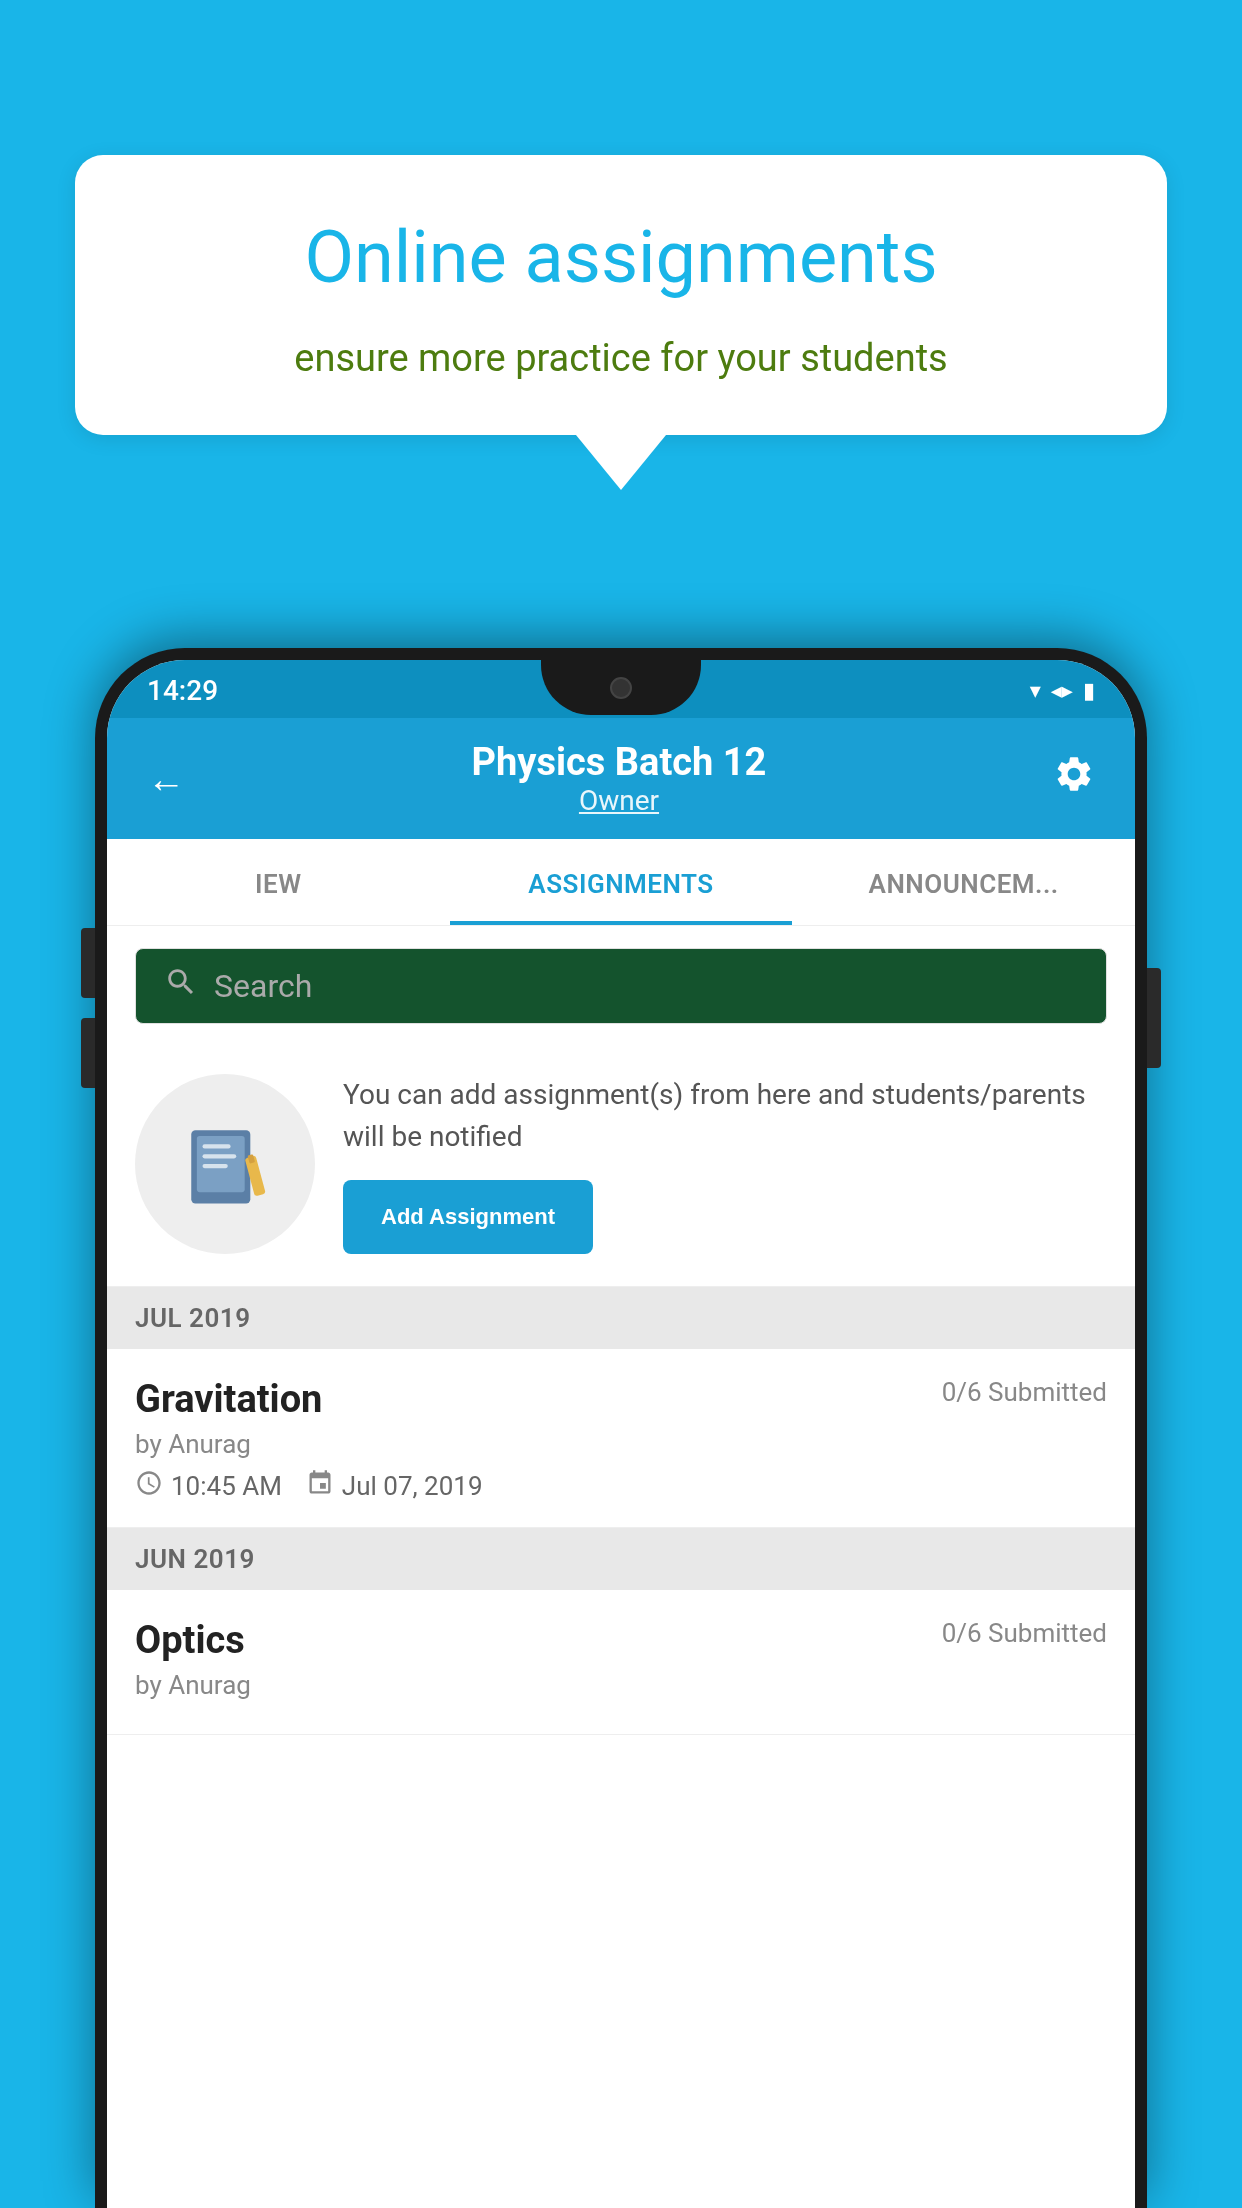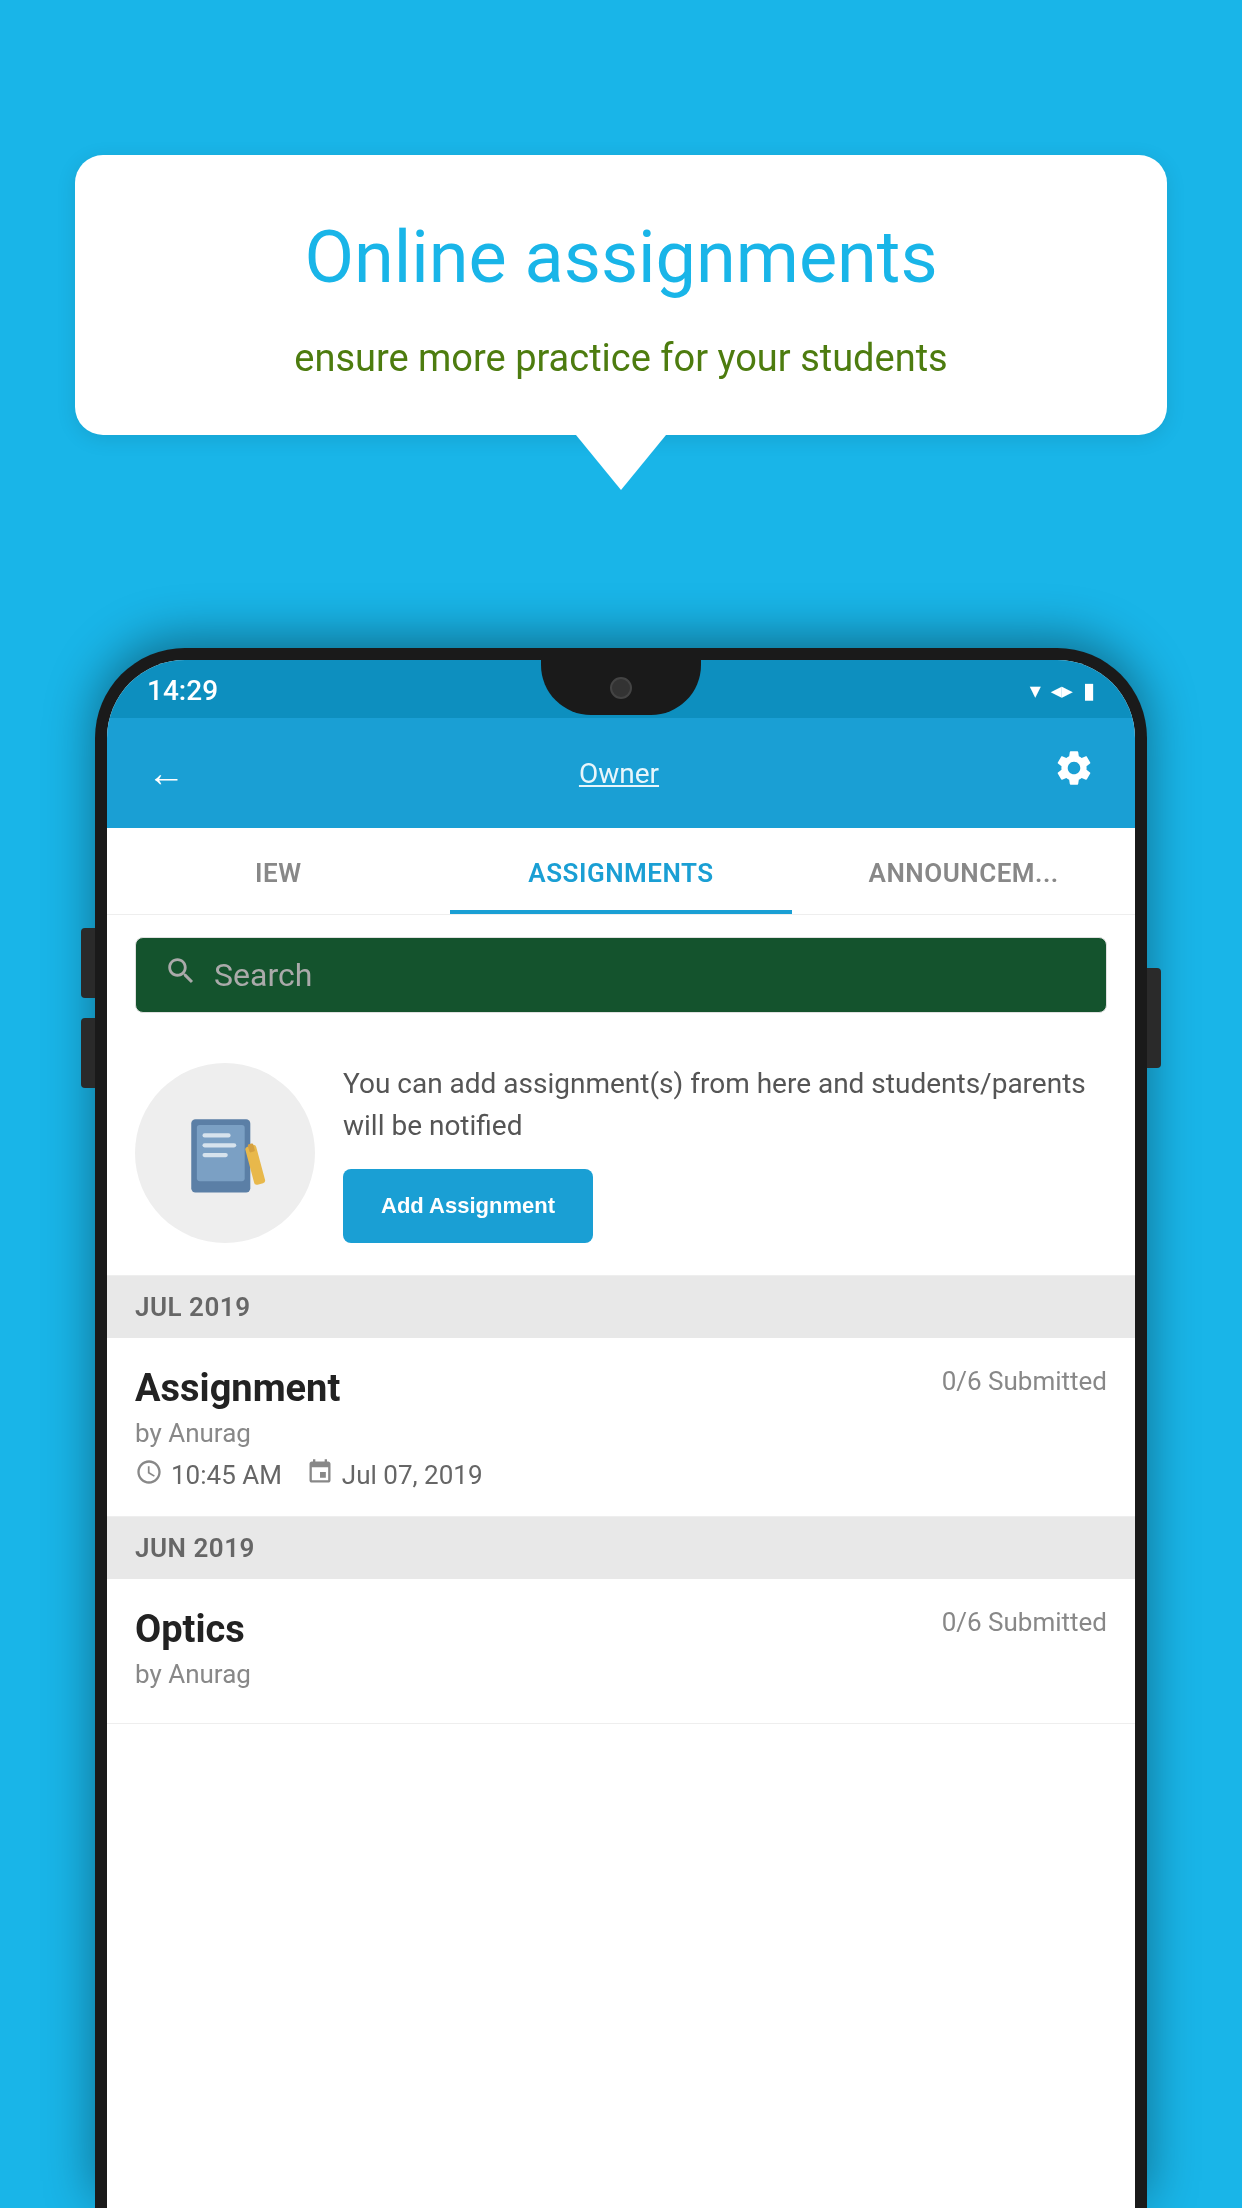--- a/index.html
+++ b/index.html
@@ -354,20 +354,21 @@
       <div class="status-icons">
         <span>▾</span>
         <span>◂▸</span>
         <span>▮</span>
       </div>
     </div>
 
     <div class="app-bar">
       <div class="app-bar-back">←</div>
       <div class="app-bar-center">
+        <div class="app-bar-title">Physics Batch 12</div>
         <div class="app-bar-subtitle">Owner</div>
       </div>
       <div class="app-bar-settings">
         <svg width="42" height="42" viewBox="0 0 24 24" fill="white">
           <path d="M19.14 12.94c.04-.3.06-.61.06-.94s-.02-.64-.07-.94l2.03-1.58c.18-.14.23-.41.12-.61l-1.92-3.32c-.12-.22-.37-.29-.59-.22l-2.39.96c-.5-.38-1.03-.7-1.62-.94l-.36-2.54c-.04-.24-.24-.41-.48-.41h-3.84c-.24 0-.43.17-.47.41l-.36 2.54c-.59.24-1.13.57-1.62.94l-2.39-.96c-.22-.08-.47 0-.59.22L2.74 8.87c-.12.21-.08.47.12.61l2.03 1.58c-.05.3-.09.63-.09.94s.02.64.07.94l-2.03 1.58c-.18.14-.23.41-.12.61l1.92 3.32c.12.22.37.29.59.22l2.39-.96c.5.38 1.03.7 1.62.94l.36 2.54c.05.24.24.41.48.41h3.84c.24 0 .44-.17.47-.41l.36-2.54c.59-.24 1.13-.56 1.62-.94l2.39.96c.22.08.47 0 .59-.22l1.92-3.32c.12-.22.07-.47-.12-.61l-2.01-1.58zM12 15.6c-1.98 0-3.6-1.62-3.6-3.6s1.62-3.6 3.6-3.6 3.6 1.62 3.6 3.6-1.62 3.6-3.6 3.6z"></path>
         </svg>
       </div>
     </div>
 
     <div class="tabs-bar">
@@ -406,21 +407,21 @@
           <button class="add-assignment-btn">Add Assignment</button>
         </div>
       </div>
 
       <div class="section-header">
         <span class="section-header-text">JUL 2019</span>
       </div>
 
       <div class="assignment-item">
         <div class="assignment-top-row">
-          <span class="assignment-name">Assignment</span>
+          <span class="assignment-name">Gravitation</span>
           <span class="assignment-submitted">0/6 Submitted</span>
         </div>
         <div class="assignment-by">by Anurag</div>
         <div class="assignment-meta">
           <div class="meta-item">
             <span class="meta-icon">
               <svg width="28" height="28" viewBox="0 0 24 24" fill="#888">
                 <path d="M11.99 2C6.47 2 2 6.48 2 12s4.47 10 9.99 10C17.52 22 22 17.52 22 12S17.52 2 11.99 2zM12 20c-4.42 0-8-3.58-8-8s3.58-8 8-8 8 3.58 8 8-3.58 8-8 8zm.5-13H11v6l5.25 3.15.75-1.23-4.5-2.67V7z"></path>
               </svg>
             </span>

